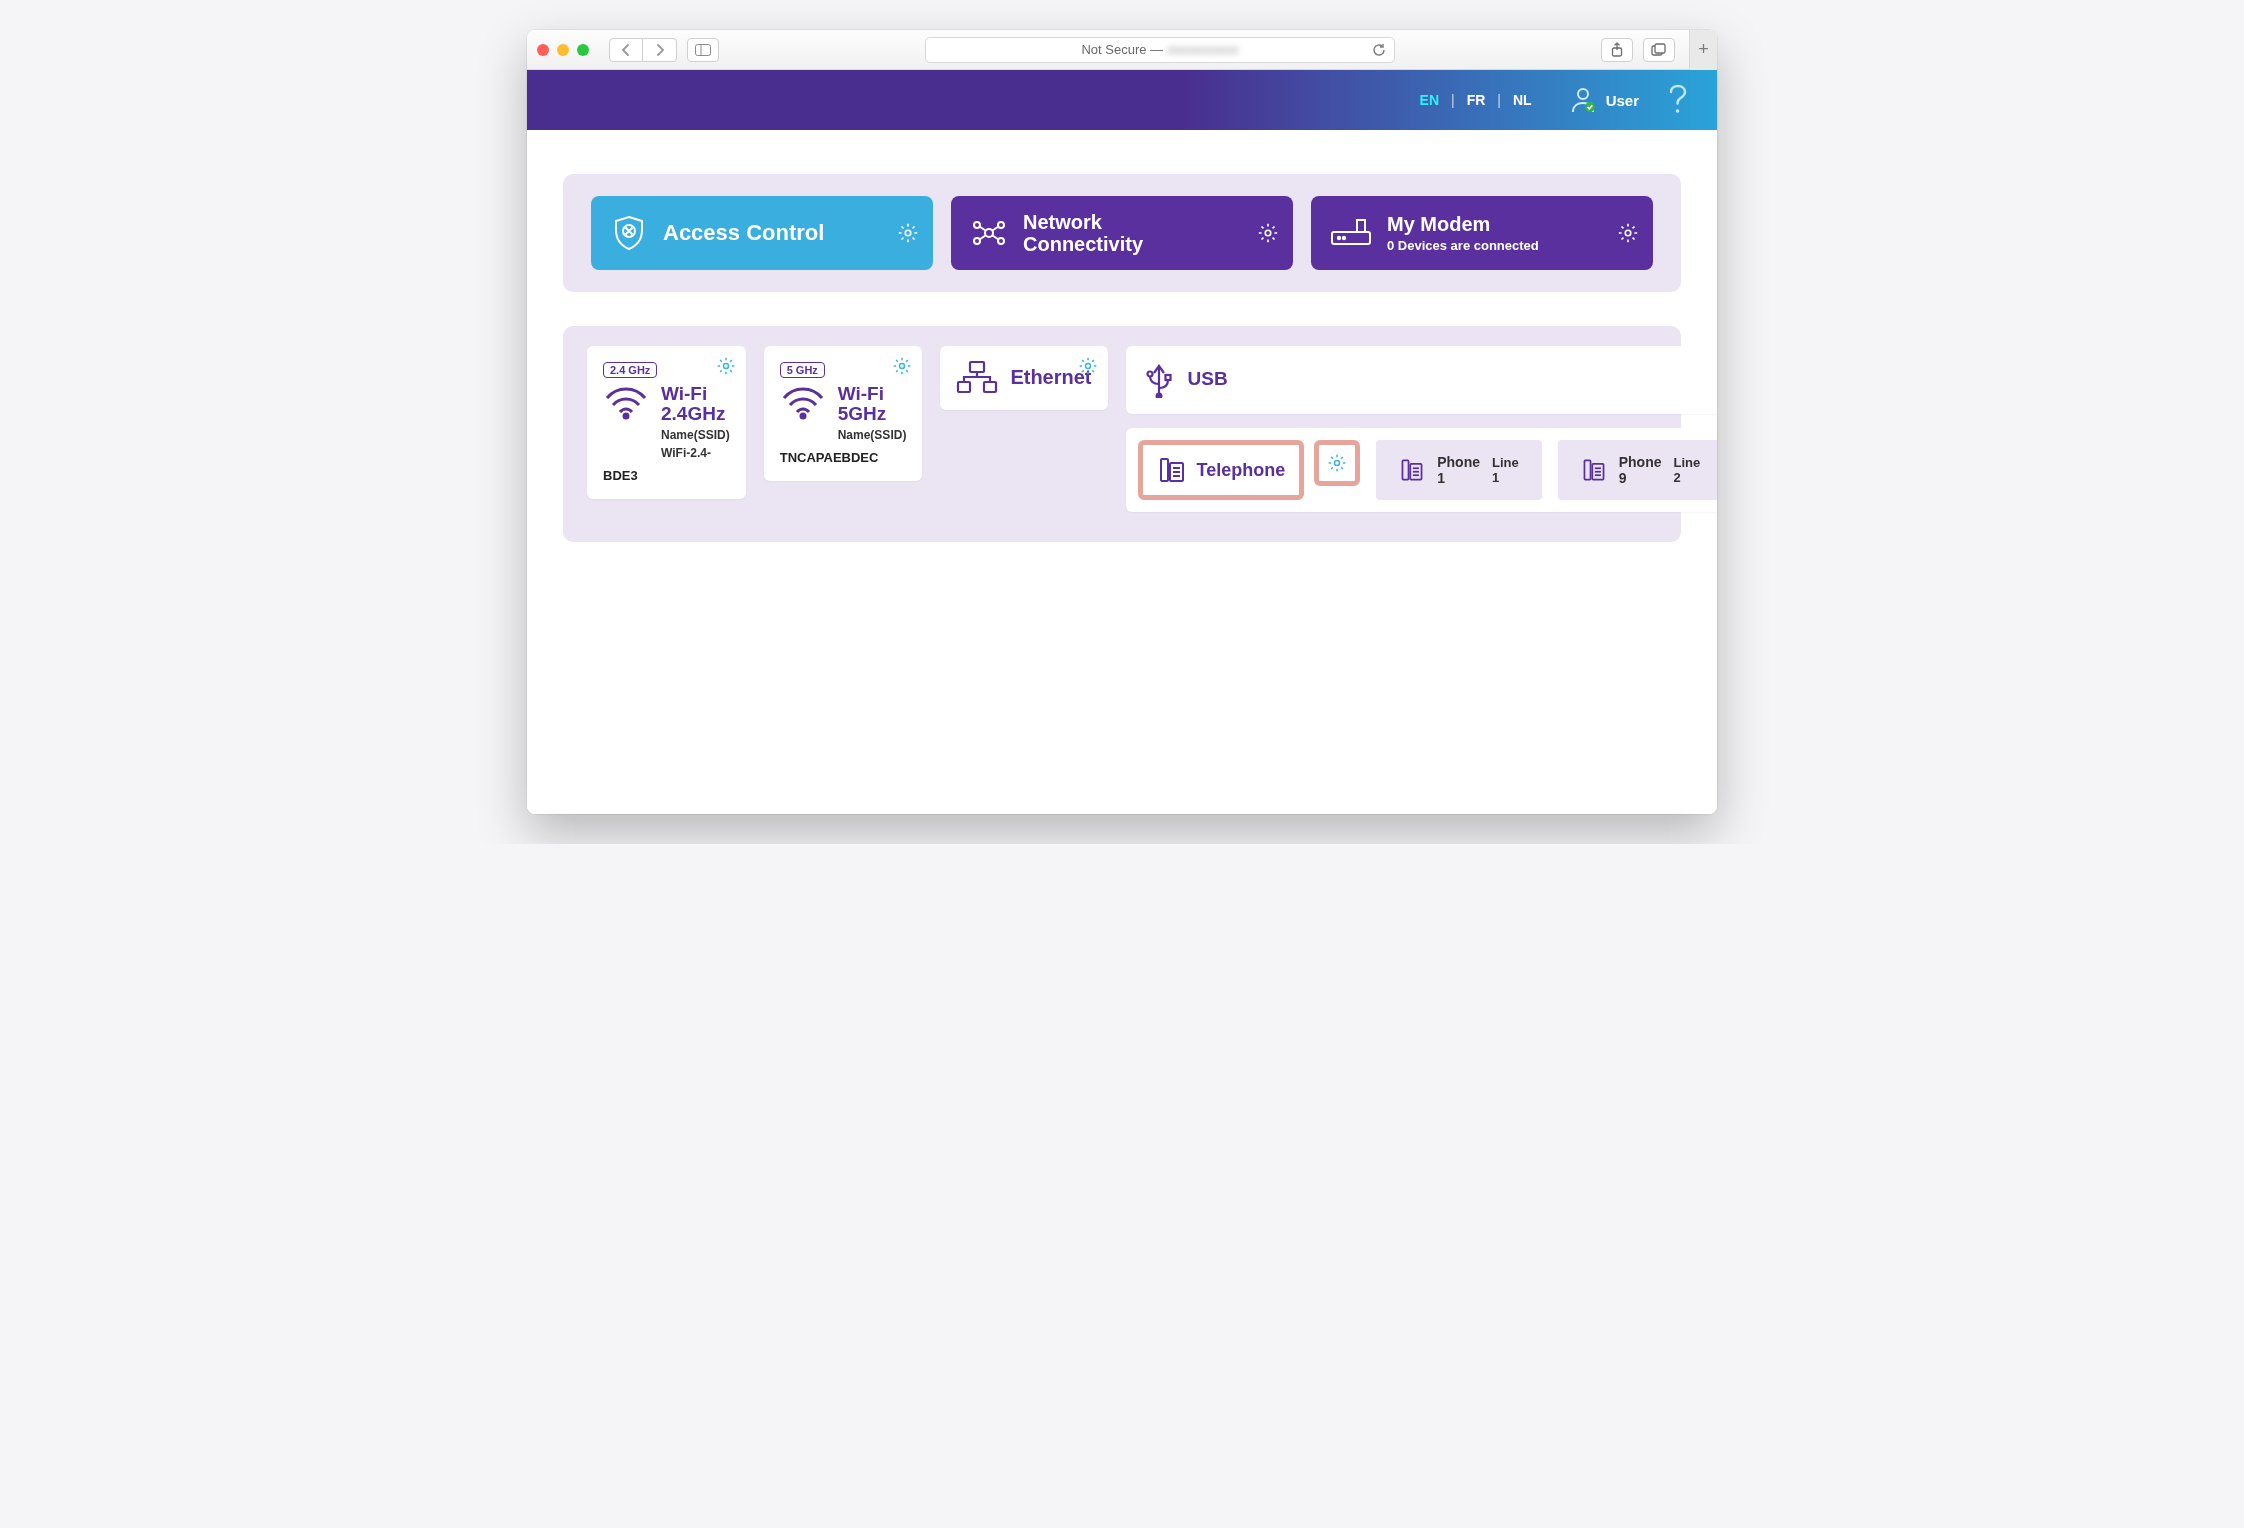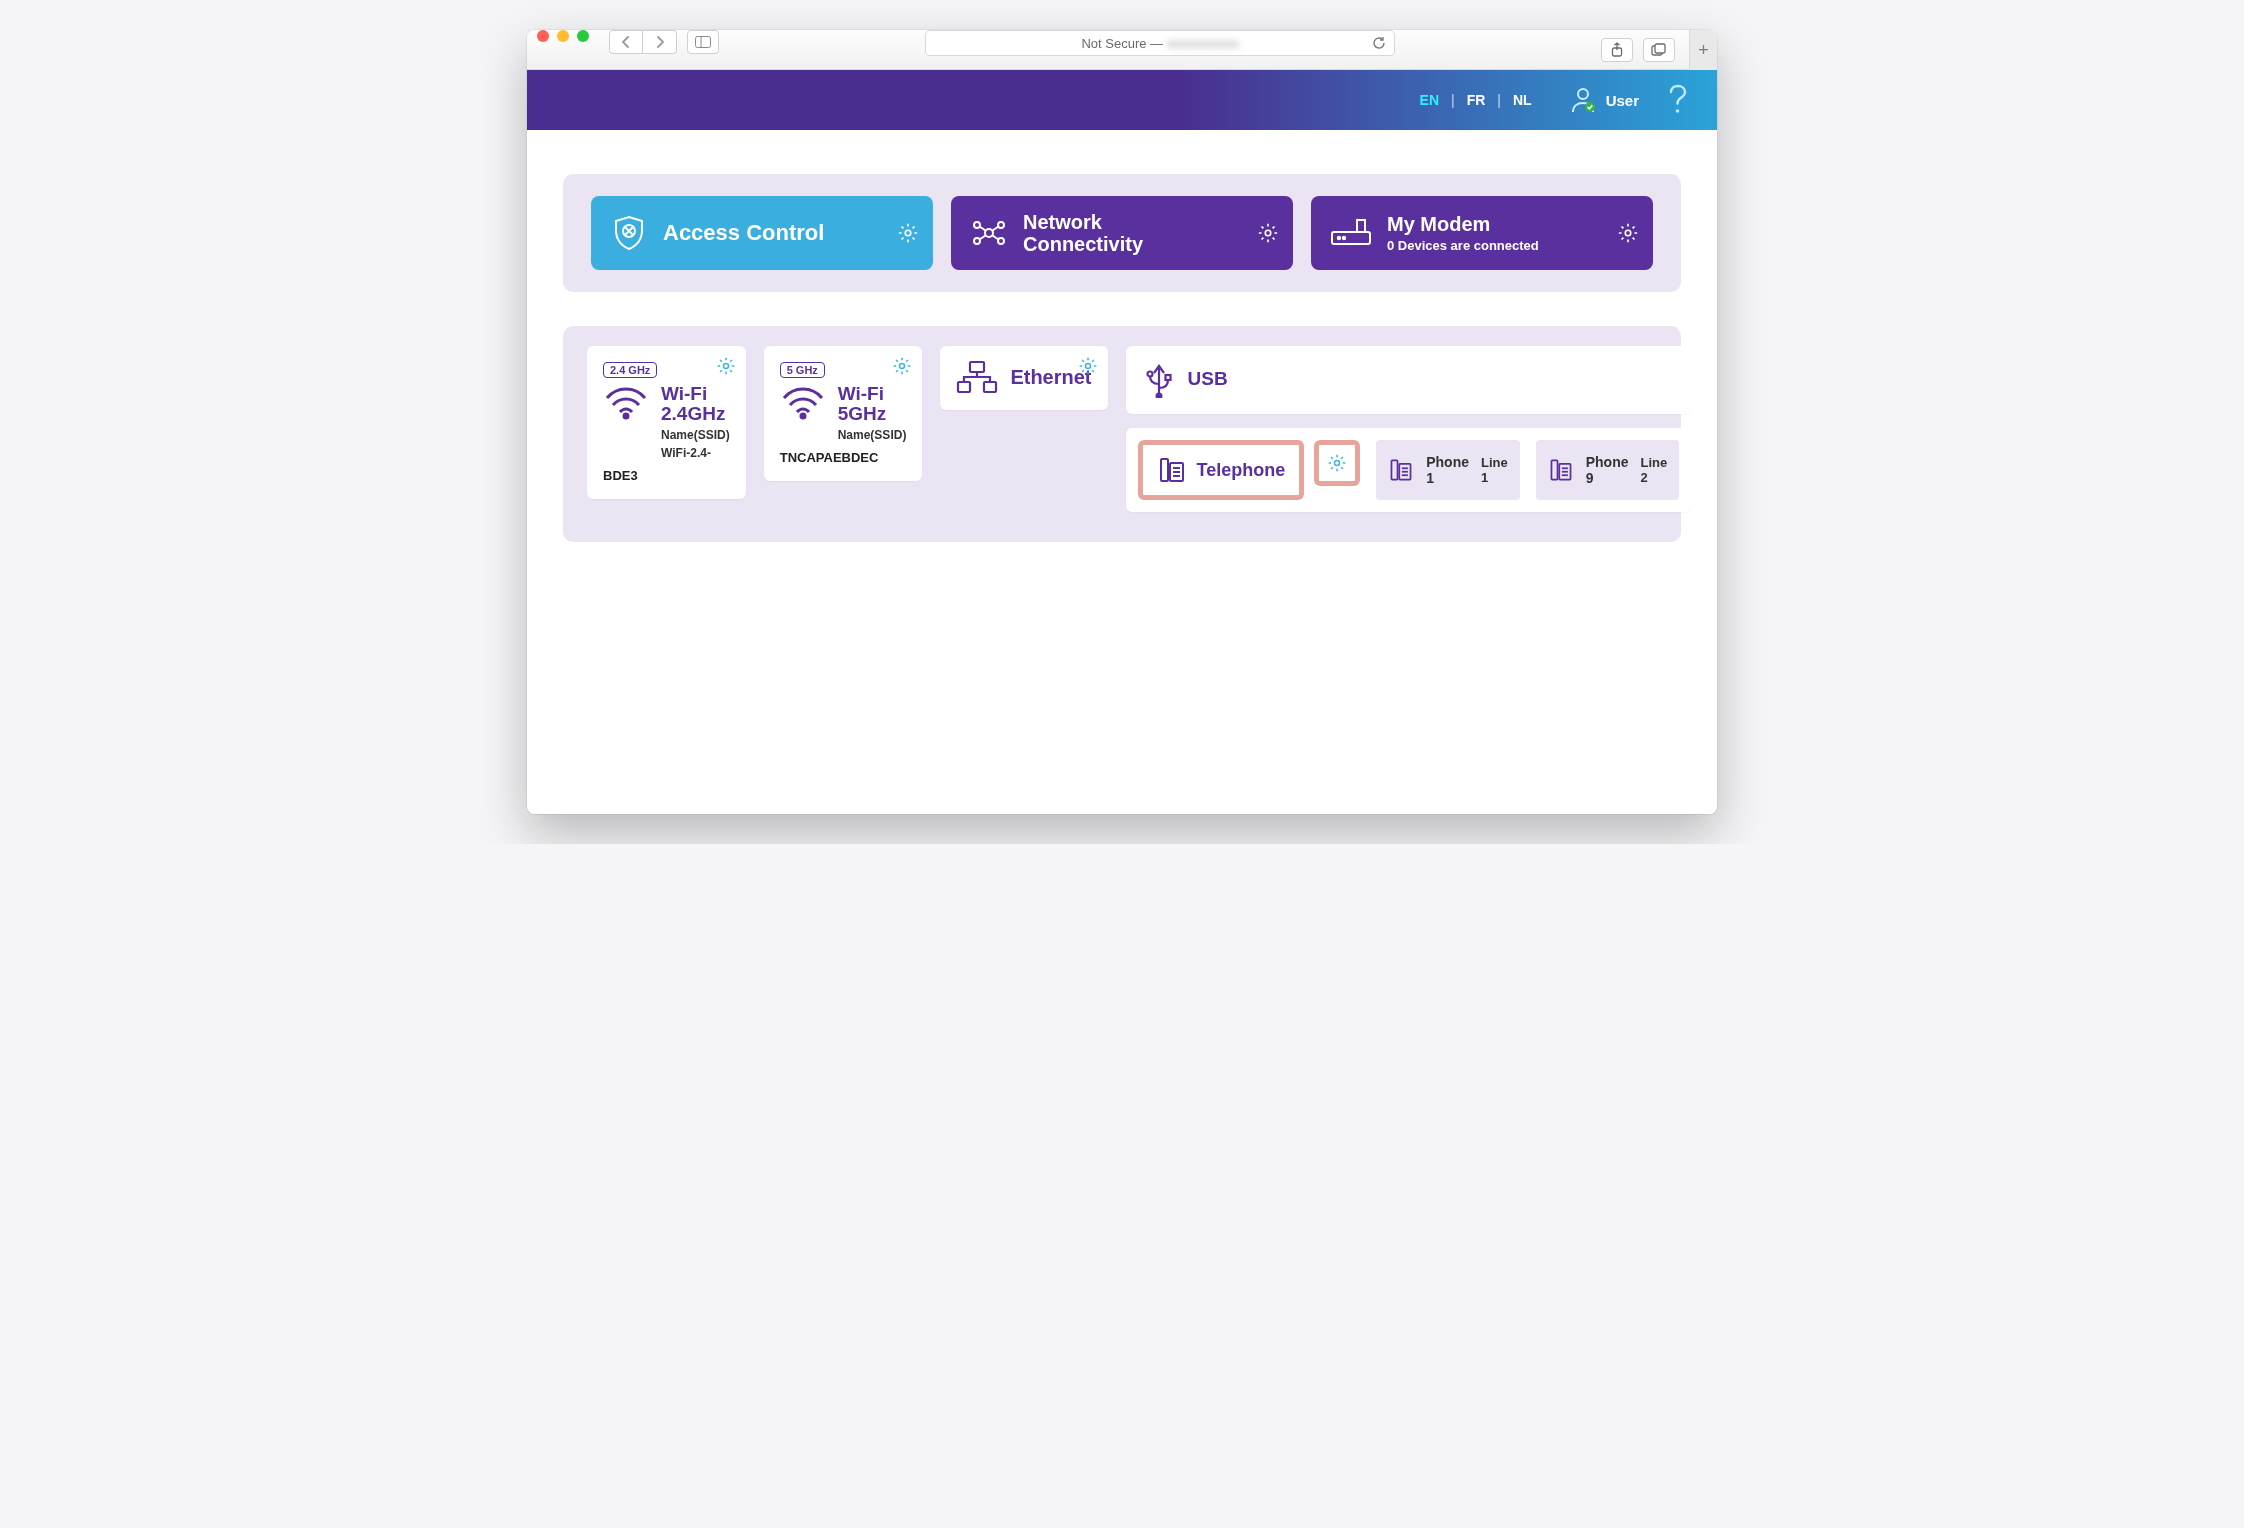--- a/index.html
+++ b/index.html
@@ -14,21 +14,21 @@
     background:#fff;
     border-radius: 8px;
     box-shadow: 0 20px 50px rgba(0,0,0,0.25), 0 0 0 1px rgba(0,0,0,0.05);
     overflow:hidden;
   }
   
   .chrome {
     height: 40px;
     background: linear-gradient(#fdfdfd,#f1f1f1);
     border-bottom:1px solid #d9d9d9;
-    display:flex; align-items:flex-start;
+    display:flex; align-items:center;
     padding: 0 10px;
     gap:10px;
     position:relative;
   }
   .traffic { display:flex; gap:8px; margin-right:10px;}
   .dot { width:12px; height:12px; border-radius:50%; }
   .dot.red{background:#ff5f57;} .dot.yellow{background:#febc2e;} .dot.green{background:#28c840;}
   .nav-btns { display:flex; gap:0; }
   .nav-btn {
     width:34px; height:24px; background:#fff; border:1px solid #d0d0d0;
@@ -138,21 +138,21 @@
     display:flex; align-items:center; gap:10px;
     border:5px solid #e7a49a; border-radius:6px; padding:10px 14px; background:#fff;
   }
   .tel-header .title{font-weight:800; font-size:18px; color:#5a2f9e;}
   .tel-gear-box{width:46px; height:46px; border:5px solid #e7a49a; border-radius:6px;
     display:flex; align-items:center; justify-content:center; background:#fff;}
   .tel-top{display:flex; gap:10px; align-items:stretch;}
   .tel-top .tel-header{flex:1;}
   .phone-row{
     background:#eae4f3; border-radius:4px; display:flex; align-items:center;
-    padding:12px 12px; gap:12px; justify-content:space-between;
+    padding:12px 23px; gap:12px; justify-content:space-between;
   }
   .phone-left{display:flex; align-items:center; gap:12px;}
   .phone-name{font-weight:800; font-size:14px; color:#333;}
   .phone-line{font-weight:800; font-size:13px; color:#333;}
 
   
   .ico-white svg *{stroke:#fff;}
   .ico-purple svg *{stroke:#5a2f9e;}
   .ico-cyan svg *{stroke:#39b7e0;}
   .ico-gray svg *{stroke:#9a9a9a;}

